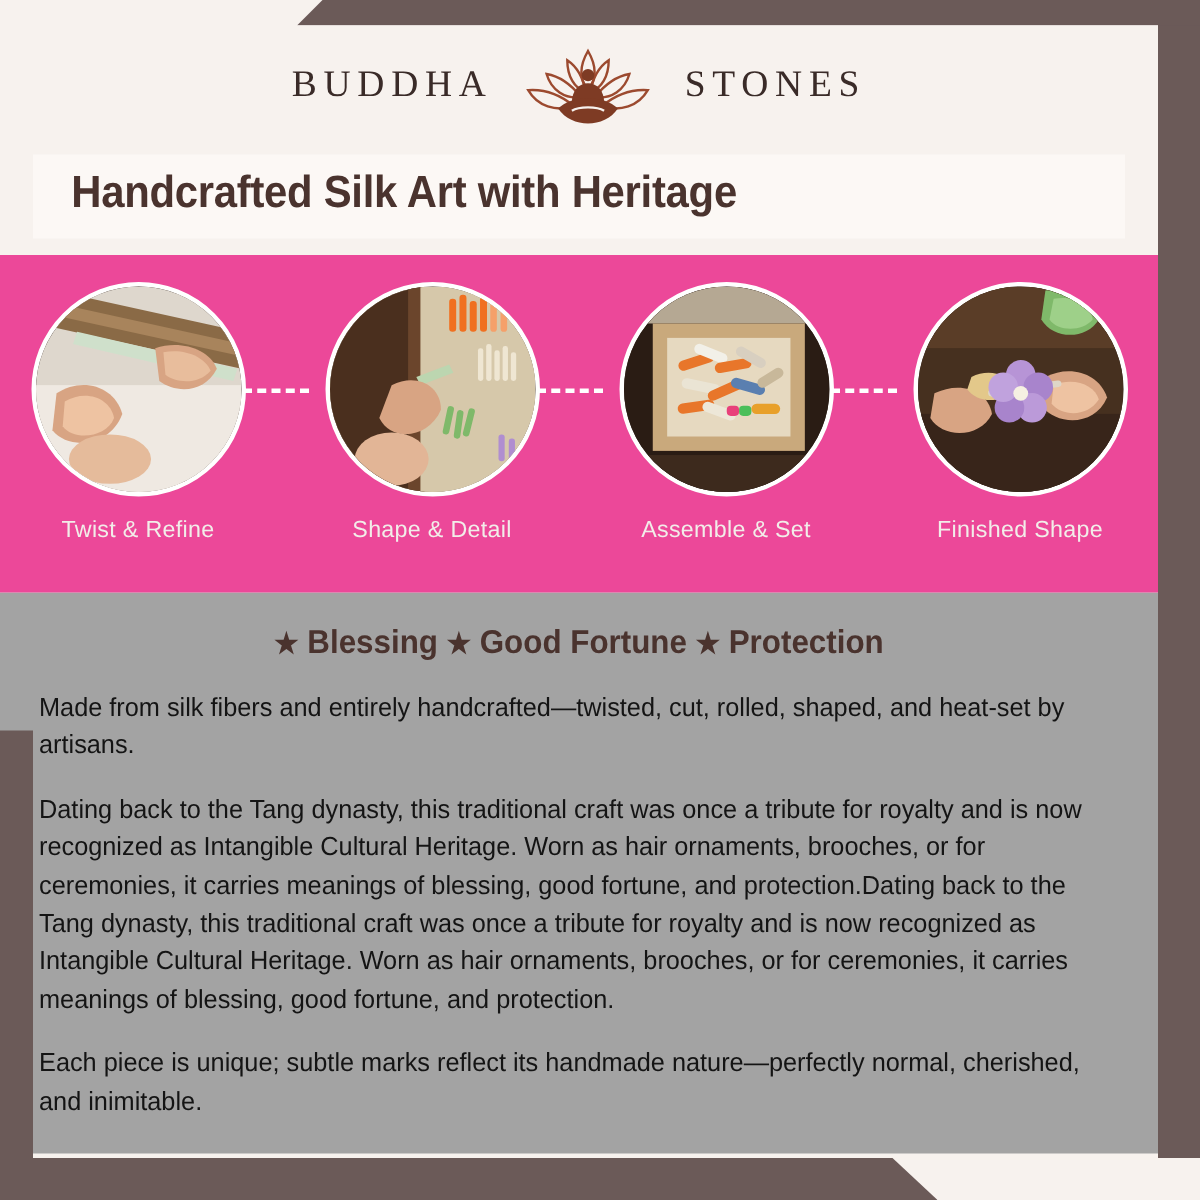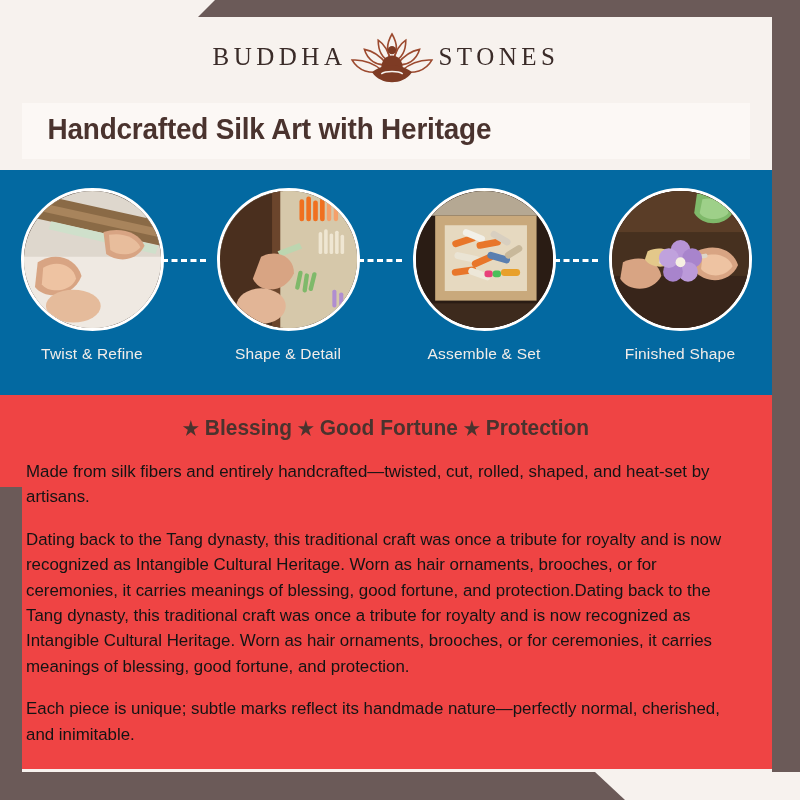--- a/index.html
+++ b/index.html
@@ -38,21 +38,21 @@
     position:absolute; left:0; top:17px;
     width:772px; height:755px;
     background:#F7F2EE;
     z-index:2;
   }
 
   
   #brand-header{
     height:80px;
     display:flex; align-items:center; justify-content:center;
-    gap:0;
+    gap:18px;
     background:#F7F2EE;
   }
   .brand-word{
     font-family:"Liberation Serif", serif;
     font-size:25px;
     letter-spacing:4.5px;
     color:#3A2B28;
     font-weight:400;
   }
   #lotus-logo{ width:92px; height:62px; display:block; }
@@ -70,21 +70,21 @@
     font-weight:bold;
     color:#4A332E;
     letter-spacing:-0.2px;
     transform:scaleX(0.93);
   }
 
   
   #steps-band{
     margin-top:11px;
     height:225px;
-    background:#0369a1;
+    background:#ec4899;
     position:relative;
     display:flex;
     align-items:flex-start;
     justify-content:center;
     gap:12px;
     padding-top:18px;
   }
   .step{
     width:186px;
     display:flex; flex-direction:column; align-items:center;
@@ -108,21 +108,21 @@
   .step-connector{
     position:absolute;
     top:71px; right:-22px;
     width:44px; height:0;
     border-top:3px dashed #FFFFFF;
     z-index:3;
   }
 
   
   #content{
-    background:#ef4444;
+    background:#a3a3a3;
     padding:20px 26px 0 26px;
     height:374px;
   }
   #tagline{
     text-align:center;
     font-family:"Liberation Sans Narrow","Liberation Sans",sans-serif;
     font-weight:bold;
     font-size:22px;
     color:#4A332E;
     margin-bottom:18px;

